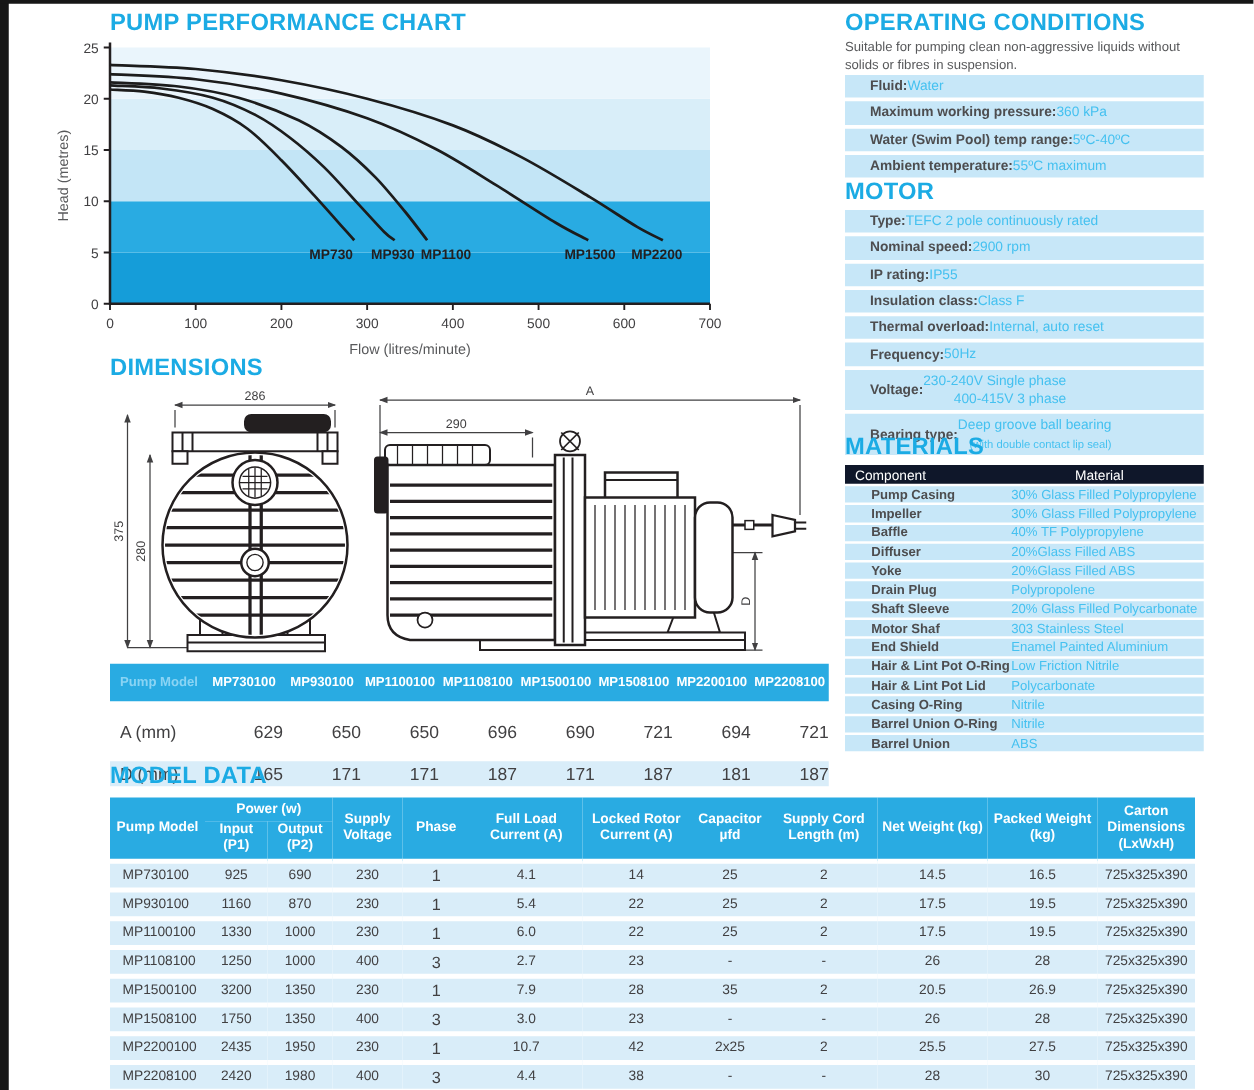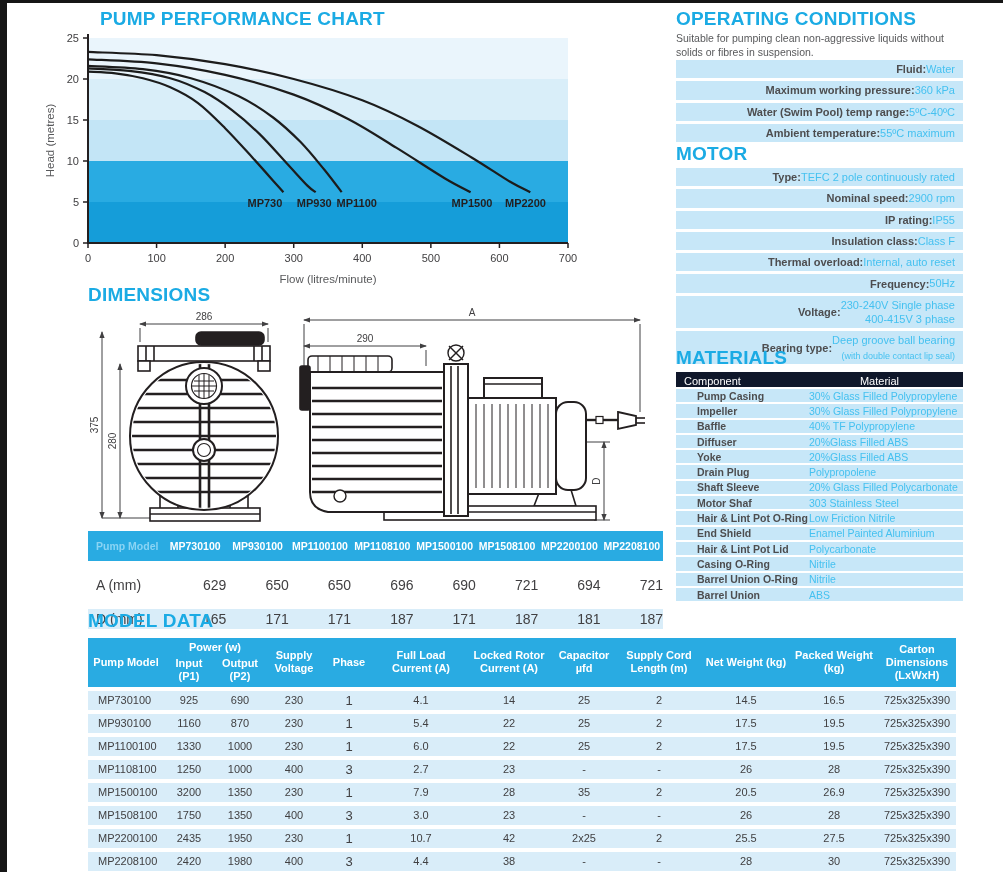--- a/index.html
+++ b/index.html
@@ -26,43 +26,43 @@
   
   .model-table{position:absolute;left:88px;top:638px;width:868px;border-collapse:collapse;table-layout:fixed;font-size:11px}
   .model-table th{background:#29abe2;color:#fff;font-weight:bold;padding:3px 2px;line-height:1.2;font-size:11px;vertical-align:middle}
   .model-table thead th.sub{padding-top:0}
   .model-table td{background:#d9edf9;text-align:center;padding:2px 2px;border-top:4px solid #fff;height:18px;color:#414042}
   .model-table td.model{text-align:left;padding-left:10px}
   .model-table td.phase{font-size:13px}
   
   .spec-block{position:absolute;left:676px;width:287px}
   .intro{position:absolute;left:676px;top:32px;width:282px;font-size:10.5px;line-height:1.3;color:#58595b}
-  .spec-row{display:flex;justify-content:flex-end;align-items:center;background:#c7e7f8;
-            margin-bottom:3px;padding:2px 8px;min-height:17px}
+  .spec-row{display:flex;justify-content:flex-start;align-items:center;background:#c7e7f8;
+            margin-bottom:3px;padding:2px 20px;min-height:17px}
   .spec-row .lbl{font-size:11px;font-weight:bold;color:#4d4d4f;white-space:nowrap}
   .spec-row .val{font-size:11px;color:#45c1f0;text-align:right;line-height:1.3}
   .spec-row .val .small{font-size:9px}
   
   .mat-head{display:grid;grid-template-columns:112px 1fr;background:#0f172a;color:#fff;font-weight:normal;
             font-size:11px;padding:3px 0 0 8px}
   .mat-head .m2{text-align:center}
   .mat-row{display:grid;grid-template-columns:112px 1fr;background:#c7e7f8;margin-top:2px;
            padding-left:21px;height:13.3px;align-items:center}
   .mat-row .comp{font-size:10.5px;font-weight:bold;color:#4d4d4f;white-space:nowrap}
   .mat-row .mat{font-size:10.5px;color:#45c1f0;white-space:nowrap}
   svg text{font-family:"Liberation Sans","DejaVu Sans",sans-serif}
 </style>
 </head>
 <body>
 
 <div class="page">
   <div class="edge-left"></div>
   <div class="edge-top"></div>
 
-  <h2 class="sec-title" style="left:100px;top:8px">PUMP PERFORMANCE CHART</h2>
+  <h2 class="sec-title" style="left:88px;top:8px">PUMP PERFORMANCE CHART</h2>
 
   <svg id="perf-chart" width="540" height="254" viewBox="0 0 540 254">
       <rect x="48" y="170" width="480" height="41.0" fill="#159dd9"></rect>
       <rect x="48" y="129" width="480" height="41.0" fill="#29abe2"></rect>
       <rect x="48" y="88" width="480" height="41.0" fill="#c3e5f6"></rect>
       <rect x="48" y="46.99999999999999" width="480" height="41.0" fill="#d9eef9"></rect>
       <rect x="48" y="6" width="480" height="41.0" fill="#eaf5fc"></rect>
       <line x1="48" y1="211" x2="528" y2="211" stroke="#231f20" stroke-width="2"></line>
       <line x1="48" y1="212" x2="48" y2="2" stroke="#231f20" stroke-width="2"></line>
       <line x1="48" y1="211" x2="48" y2="216" stroke="#231f20" stroke-width="1.5"></line>
@@ -527,28 +527,28 @@
         </div>
         <div class="mat-row">
           <span class="comp">Shaft Sleeve</span>
           <span class="mat">20% Glass Filled Polycarbonate</span>
         </div>
         <div class="mat-row">
           <span class="comp">Motor Shaf</span>
           <span class="mat">303 Stainless Steel</span>
         </div>
         <div class="mat-row">
+          <span class="comp">End Shield</span>
+          <span class="mat">Enamel Painted Aluminium</span>
+        </div>
+        <div class="mat-row">
           <span class="comp">Hair &amp; Lint Pot O-Ring</span>
           <span class="mat">Low Friction Nitrile</span>
         </div>
         <div class="mat-row">
-          <span class="comp">End Shield</span>
-          <span class="mat">Enamel Painted Aluminium</span>
-        </div>
-        <div class="mat-row">
           <span class="comp">Hair &amp; Lint Pot Lid</span>
           <span class="mat">Polycarbonate</span>
         </div>
         <div class="mat-row">
           <span class="comp">Casing O-Ring</span>
           <span class="mat">Nitrile</span>
         </div>
         <div class="mat-row">
           <span class="comp">Barrel Union O-Ring</span>
           <span class="mat">Nitrile</span>

